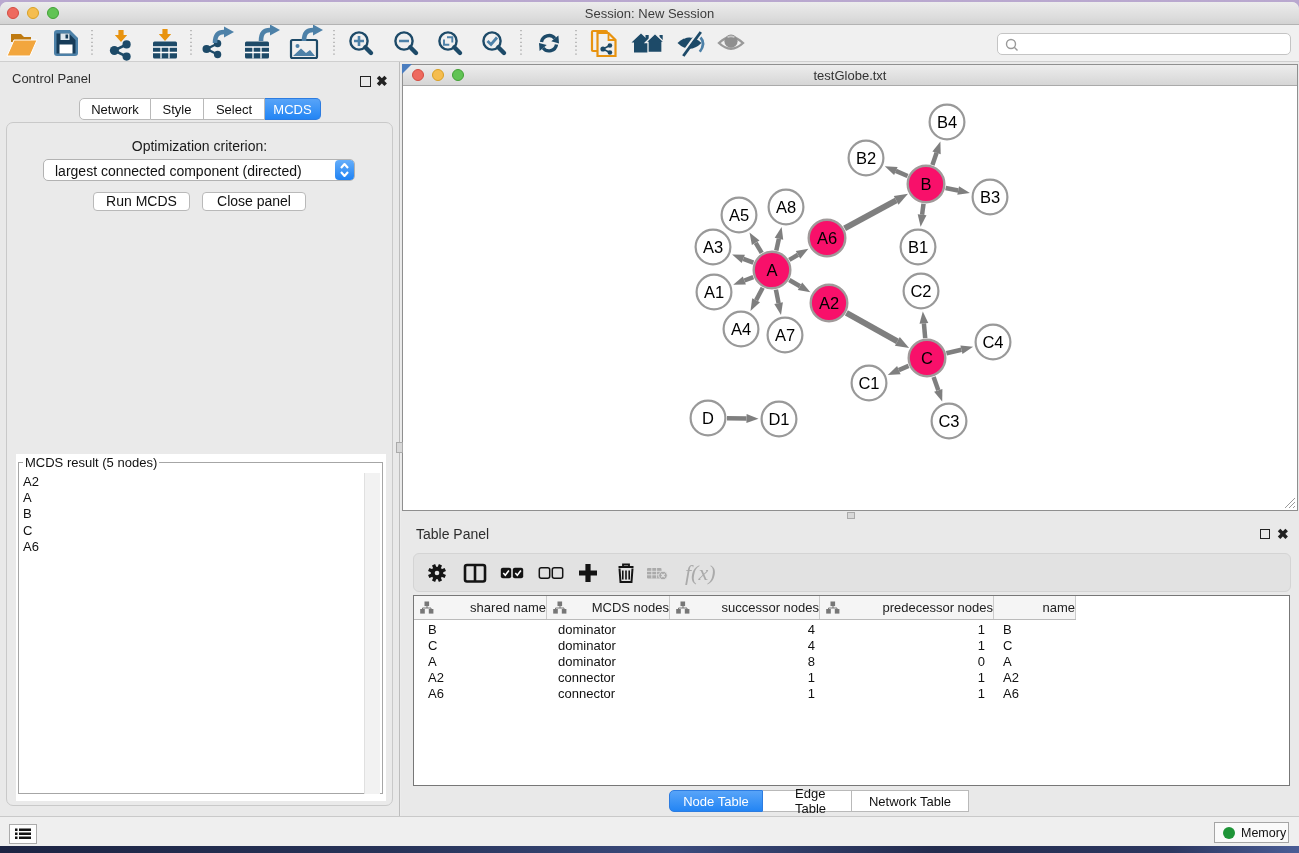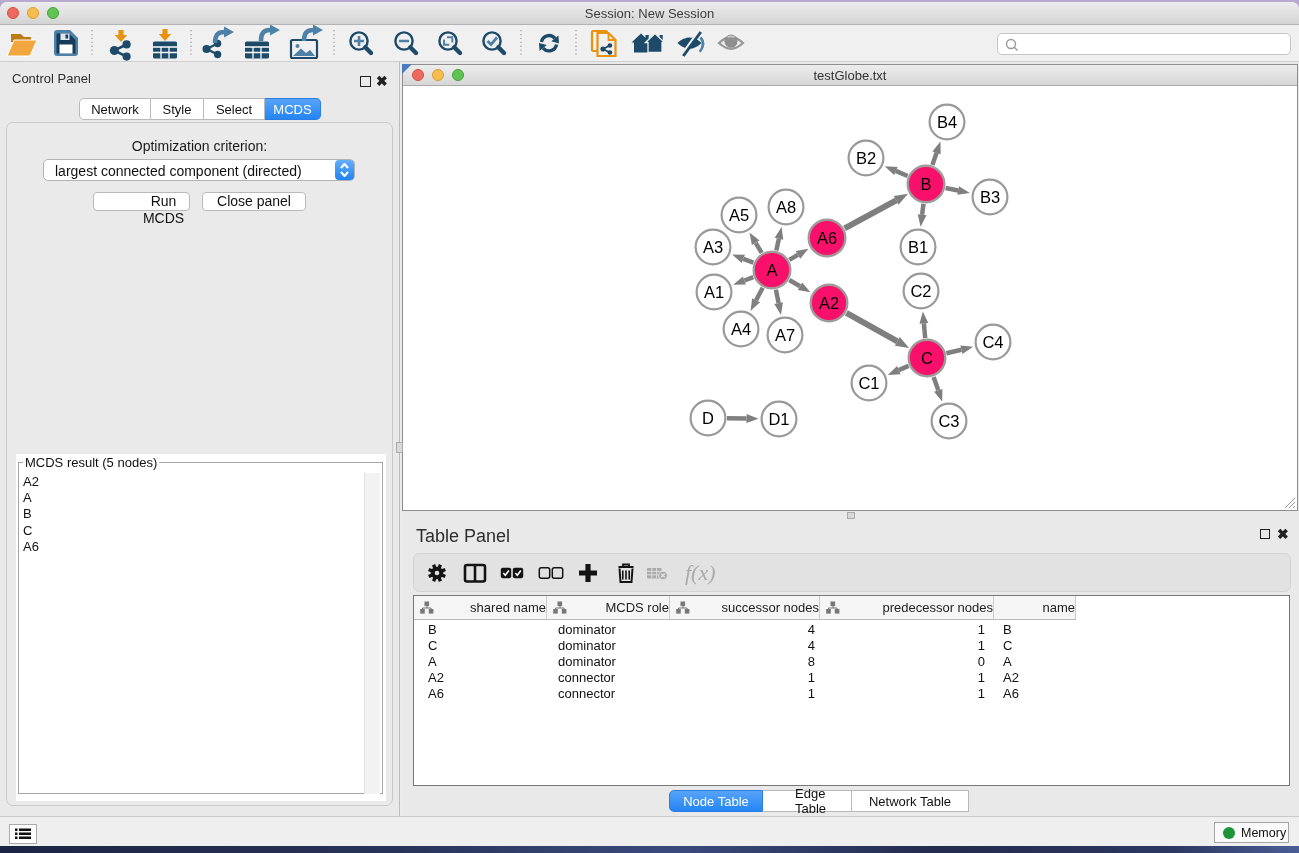--- a/index.html
+++ b/index.html
@@ -59,21 +59,21 @@
 #mainarea { position:absolute; left:401px; top:0; width:898px; height:756px; background:#e9e9e9; }
 
 #netwin { position:absolute; left:1px; top:2px; width:896px; height:447px;
   background:#fff; border:1px solid #8f8f8f; }
 #nettitle { position:absolute; left:0; top:0; width:100%; height:21px;
   background:linear-gradient(180deg,#ededed,#d6d6d6); border-bottom:1px solid #aaa; }
 #nettitle .title { position:absolute; left:0; right:0; top:3px; text-align:center; font-size:13px; color:#333; }
 #netcanvas { position:absolute; left:0; top:22px; width:894px; height:423px; background:#fff; }
 
 #tpanel { position:absolute; left:0; top:457px; width:898px; height:299px; background:#e9e9e9; }
-#tpanel .ptitle { position:absolute; left:15px; top:7px; font-size:18px; color:#2e2e2e; }
+#tpanel .ptitle { position:absolute; left:15px; top:7px; font-size:14px; color:#2e2e2e; }
 #ttoolbar { position:absolute; left:12px; top:34px; width:878px; height:39px;
   background:#e2e2e2; border:1px solid #d4d4d4; border-radius:6px; }
 #ttable { position:absolute; left:12px; top:76px; width:877px; height:191px;
   background:#fff; border:1px solid #777; font-size:13px; }
 .thead { position:absolute; left:0; top:0; width:662px; height:24px; background:#f5f5f5;
   border-bottom:1px solid #bbb; }
 .thcell { position:absolute; top:0; height:23px; border-right:1px solid #ccc; }
 .thcell .lbl { position:absolute; top:4px; width:100%; text-align:right; font-size:13px; color:#222; }
 .trow { position:absolute; font-size:13px; color:#111; }
 
@@ -202,21 +202,21 @@
         <div id="combo">
           <div class="ctext">largest connected component (directed)</div>
           <div class="stepper">
             <svg width="19" height="20" viewBox="0 0 19 20">
               <path d="M6 8 L9.5 4 L13 8" fill="none" stroke="#fff" stroke-width="2.1" stroke-linejoin="round"></path>
               <path d="M6 12 L9.5 16 L13 12" fill="none" stroke="#fff" stroke-width="2.1" stroke-linejoin="round"></path>
             </svg>
           </div>
         </div>
         <div id="optlabel">Optimization criterion:</div>
-        <div class="btn" style="left:86px; top:69px; width:97px;padding-left:44px;">Run MCDS</div>
+        <div class="btn" style="left:86px; top:69px; width:97px;">Run MCDS</div>
         <div class="btn" style="left:195px; top:69px; width:104px;">Close panel</div>
         <div id="resultwhite">
           <div id="fieldset">
             <div class="legend">MCDS result (5 nodes)</div>
             <ul>
                 <li>A2</li>
                 <li>A</li>
                 <li>B</li>
                 <li>C</li>
                 <li>A6</li>
@@ -384,21 +384,21 @@
                 </svg>
 <div class="lbl">shared name</div>
               </div>
 <div class="thcell" style="left:133px; width:123px;">
 <svg width="14" height="14" viewBox="0 0 14 14" style="position:absolute;left:6px;top:5px;">
                   <rect x="4.5" y="0.5" width="4.6" height="4.6" fill="#777"></rect>
                   <rect x="0.2" y="8" width="4.6" height="4.6" fill="#777"></rect>
                   <rect x="8.8" y="8" width="4.6" height="4.6" fill="#777"></rect>
                   <path d="M7 5 L7 7 M2.5 8 L2.5 7 L11 7 L11 8" fill="none" stroke="#777" stroke-width="1"></path>
                 </svg>
-<div class="lbl">MCDS role</div>
+<div class="lbl">MCDS nodes</div>
               </div>
 <div class="thcell" style="left:256px; width:150px;">
 <svg width="14" height="14" viewBox="0 0 14 14" style="position:absolute;left:6px;top:5px;">
                   <rect x="4.5" y="0.5" width="4.6" height="4.6" fill="#777"></rect>
                   <rect x="0.2" y="8" width="4.6" height="4.6" fill="#777"></rect>
                   <rect x="8.8" y="8" width="4.6" height="4.6" fill="#777"></rect>
                   <path d="M7 5 L7 7 M2.5 8 L2.5 7 L11 7 L11 8" fill="none" stroke="#777" stroke-width="1"></path>
                 </svg>
 <div class="lbl">successor nodes</div>
               </div>

